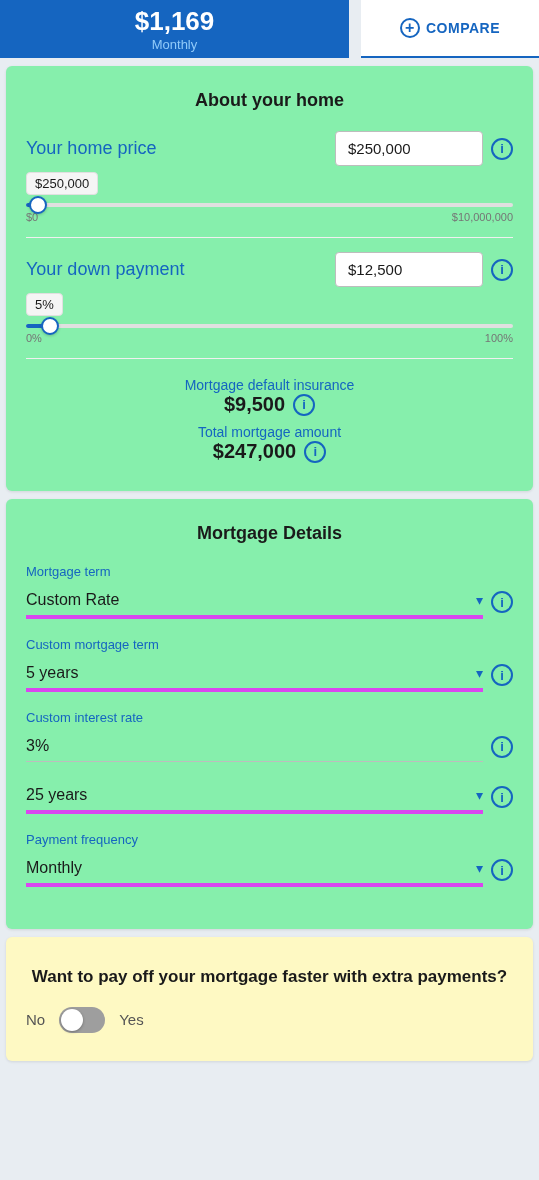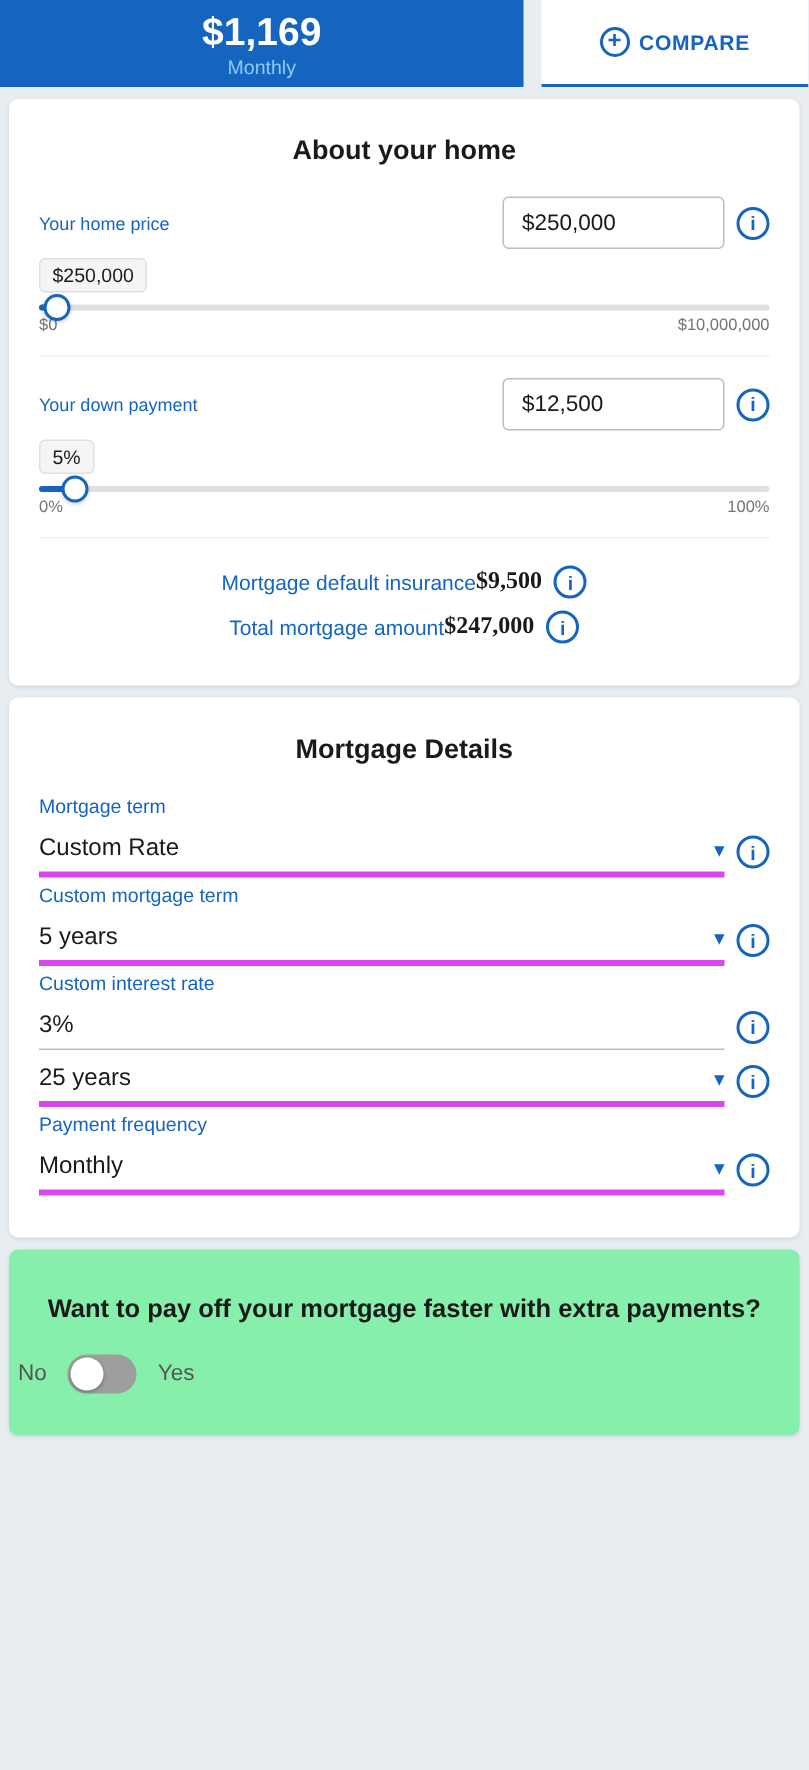--- a/index.html
+++ b/index.html
@@ -57,21 +57,21 @@
       display: flex;
       align-items: center;
       justify-content: center;
       font-size: 16px;
       font-weight: 700;
       line-height: 1;
     }
 
     
     .card {
-      background: #ffffff;
+      background: #86efac;
       border-radius: 6px;
       margin: 8px 6px;
       padding: 24px 20px;
       box-shadow: 0 1px 3px rgba(0,0,0,0.1);
     }
 
     .card-title {
       font-size: 18px;
       font-weight: 700;
       text-align: center;
@@ -80,21 +80,21 @@
     }
 
     
     .field-row {
       display: flex;
       align-items: center;
       justify-content: space-between;
       margin-bottom: 6px;
     }
     .field-label {
-      font-size: 12px;
+      font-size: 18px;
       color: #1565c0;
       font-weight: 500;
     }
     .field-input-wrap {
       display: flex;
       align-items: center;
       gap: 8px;
     }
     .field-input {
       border: 1px solid #bdbdbd;
@@ -172,45 +172,45 @@
 
     .divider-row {
       border: none;
       border-top: 1px solid #f0f0f0;
       margin: 14px 0;
     }
 
     .summary-row {
       display: flex;
       align-items: center;
-      justify-content: center;
+      justify-content: flex-end;
       padding: 4px 0;
+      flex-direction: column;
     }
     .summary-label {
       font-size: 14px;
       color: #1565c0;
     }
     .summary-label span {
       color: #1565c0;
     }
     .summary-value-wrap {
       display: flex;
       align-items: center;
       gap: 8px;
     }
     .summary-value {
-      font-size: 16px;
-      font-weight: 700;
-      color: #1a1a1a;
-      font-family: Liberation Serif, serif;
+      font-size: 20px;
+      font-weight: 700;
+      color: #1a1a1a;
     }
 
     
     .detail-field {
-      margin-bottom: 4px;
+      margin-bottom: 18px;
     }
     .detail-label {
       font-size: 13px;
       color: #1565c0;
       font-weight: 500;
       margin-bottom: 6px;
     }
     .detail-select-row {
       display: flex;
       align-items: center;
@@ -244,24 +244,24 @@
       border: none;
       border-bottom: 1px solid #bdbdbd;
       padding: 6px 0;
       font-size: 16px;
       color: #1a1a1a;
       background: transparent;
     }
 
     
     .extra-payments-card {
-      background: #86efac;
+      background: #fef9c3;
       border-radius: 6px;
       margin: 8px 6px;
-      padding: 28px 6px;
+      padding: 28px 20px;
       box-shadow: 0 1px 3px rgba(0,0,0,0.1);
       text-align: center;
     }
     .extra-title {
       font-size: 17px;
       font-weight: 700;
       color: #1a1a1a;
       margin-bottom: 18px;
       line-height: 1.4;
     }

